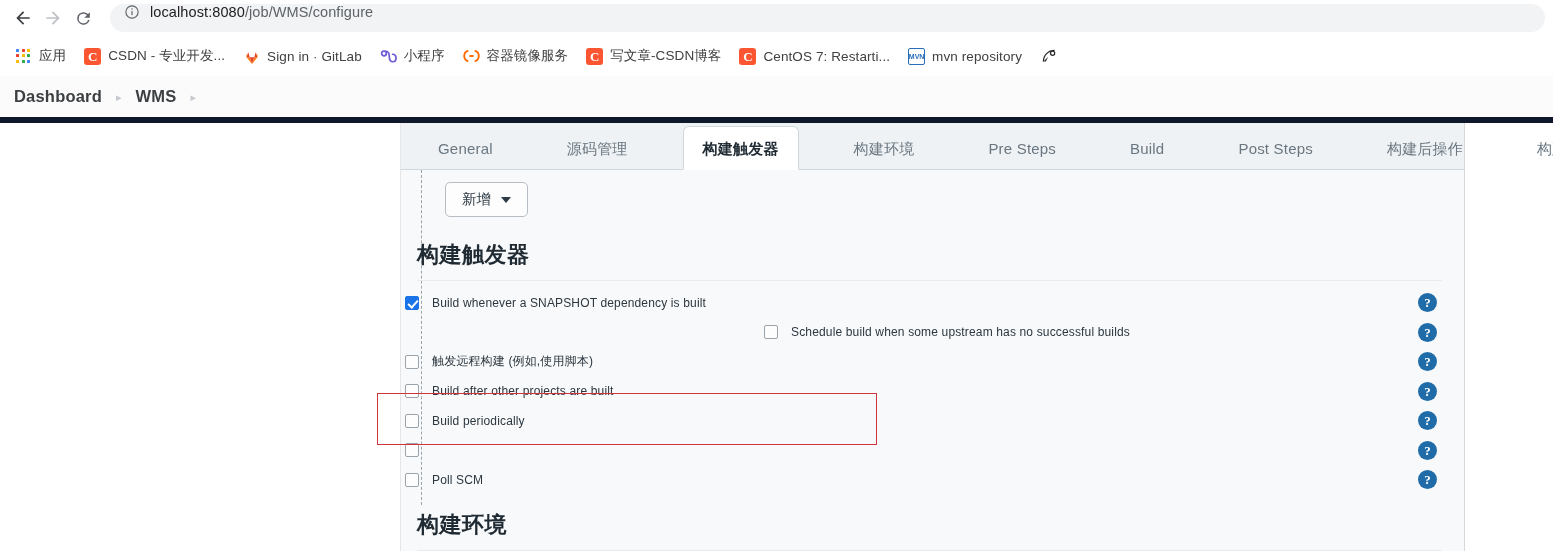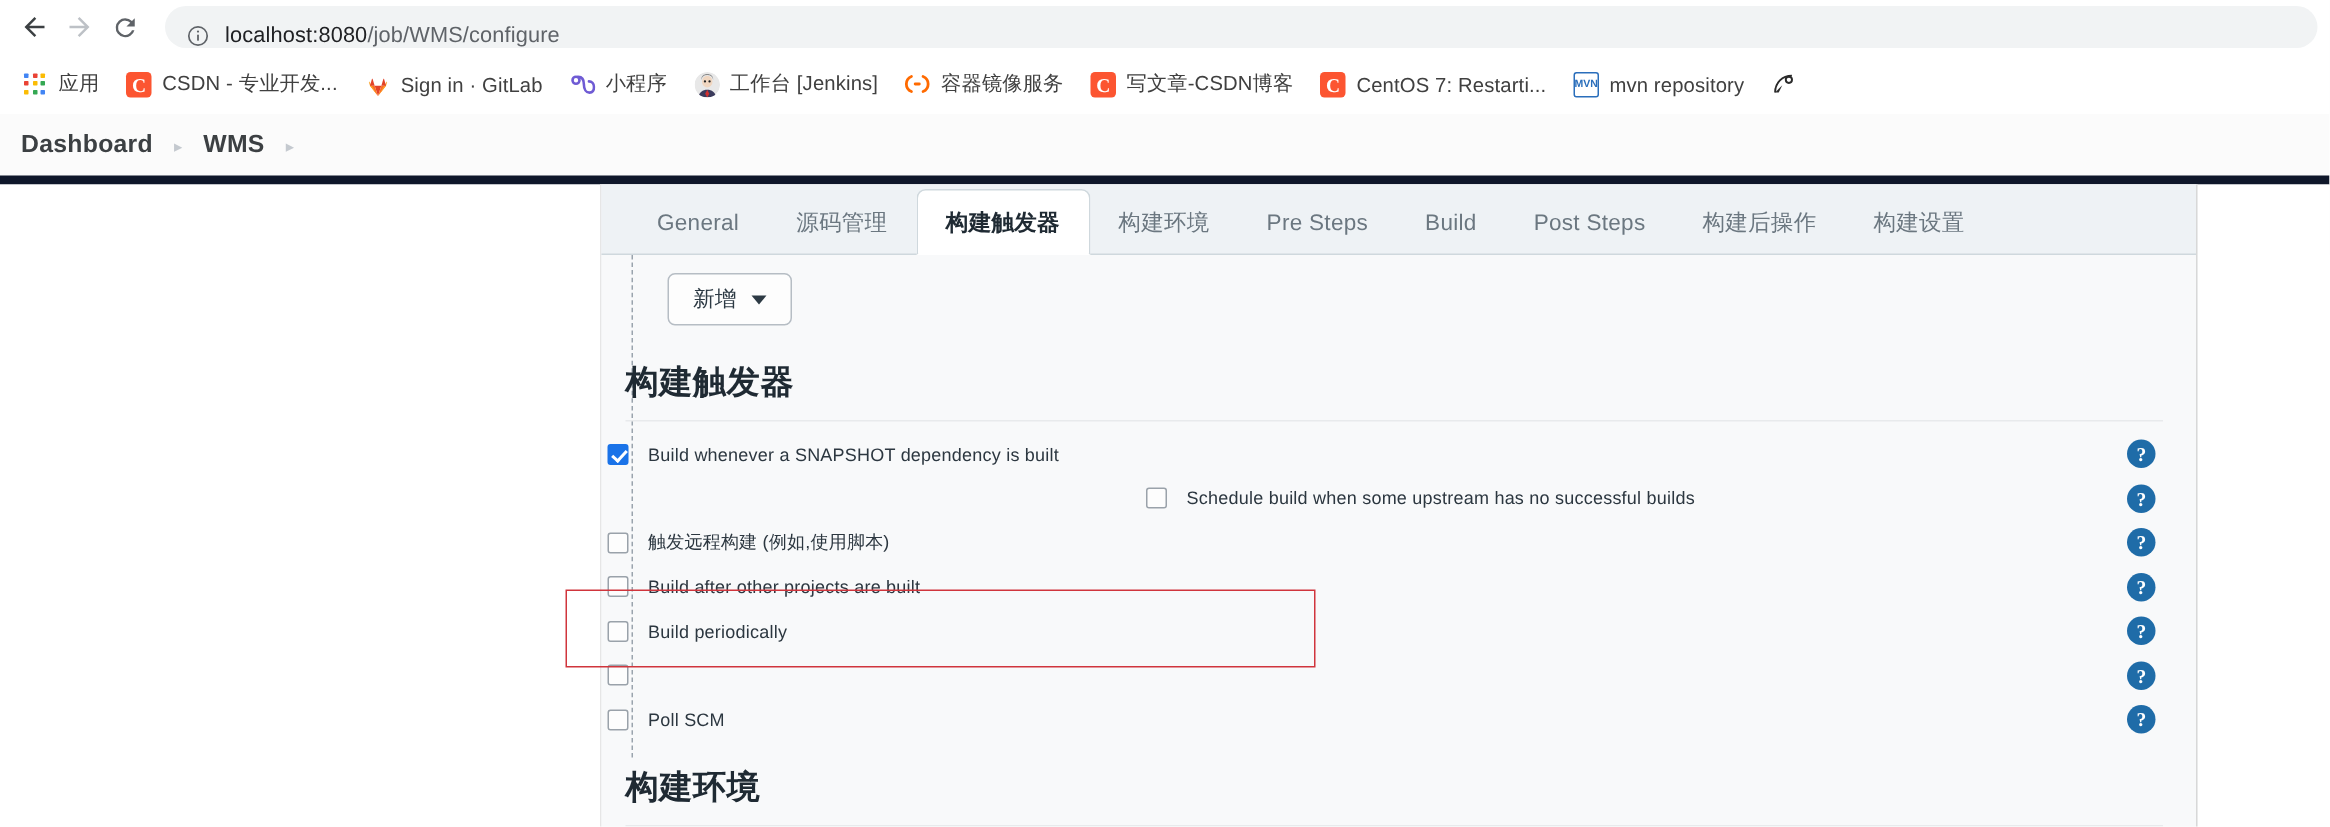--- a/index.html
+++ b/index.html
@@ -25,21 +25,21 @@
     flex: 0 0 auto;
   }
   .nav-btn svg { display: block; }
   .omnibox {
     margin-left: 12px;
     flex: 1 1 auto;
     height: 28px;
     background: #f1f3f4;
     border-radius: 14px;
     display: flex;
-    align-items: flex-end;
+    align-items: flex-start;
     padding: 0 14px;
     max-width: 1500px;
   }
   .omnibox .info-ico { flex: 0 0 auto; margin-right: 10px; display:flex; }
   .url-text {
     font-size: 14.5px;
     color: #5f6368;
     letter-spacing: .1px;
     white-space: nowrap;
   }
@@ -131,20 +131,21 @@
 
   
   .tabbar {
     position: relative;
     height: 47px;
     background: #eef2f5;
     border-bottom: 1px solid #cfd8dd;
     display: flex;
     align-items: flex-end;
     padding-left: 18px;
+    gap: 36px;
   }
   .tab {
     position: relative;
     font-size: 15px;
     color: #6b7780;
     padding: 0 19px;
     height: 40px;
     line-height: 40px;
     letter-spacing: .2px;
     white-space: nowrap;
@@ -359,34 +360,20 @@
   <div class="bm">
     <span class="bm-ico ico-wx">
       <svg width="17" height="15" viewBox="0 0 22 20">
         <path d="M7 3c3 0 5 2.2 5 6.5S14 17 17 17s4-2 4-5-2-5-4.5-5" fill="none" stroke="#6f5bd4" stroke-width="2.3" stroke-linecap="round"></path>
         <circle cx="5" cy="6" r="3.1" fill="none" stroke="#6f5bd4" stroke-width="2.3"></circle>
       </svg>
     </span>
     <span class="bm-label">小程序</span>
   </div>
 
-  <div class="bm">
-    <span class="bm-ico ico-jenkins">
-      <svg width="17" height="17" viewBox="0 0 20 20">
-        <circle cx="10" cy="10" r="10" fill="#e8e8e8"></circle>
-        <ellipse cx="10" cy="7.6" rx="4.1" ry="4.6" fill="#f0d6c0"></ellipse>
-        <path d="M5.3 6.2a4.8 4.8 0 0 1 9.4 0c0-3-2-4.6-4.7-4.6S5.3 3.2 5.3 6.2z" fill="#8a8a8a"></path>
-        <circle cx="8.2" cy="7.4" r=".9" fill="#222"></circle>
-        <circle cx="11.8" cy="7.4" r=".9" fill="#222"></circle>
-        <path d="M3 20c.6-4 3.4-6 7-6s6.4 2 7 6z" fill="#3b3b5c"></path>
-        <path d="M10 14l1.6 3-1.6 3-1.6-3z" fill="#d03030"></path>
-      </svg>
-    </span>
-    <span class="bm-label">工作台 [Jenkins]</span>
-  </div>
 
   <div class="bm">
     <span class="bm-ico ico-acr">
       <svg width="17" height="14" viewBox="0 0 22 18">
         <path d="M6 2.5A7 7 0 0 0 6 15.5" fill="none" stroke="#ff6a00" stroke-width="2.4" stroke-linecap="round"></path>
         <path d="M16 2.5a7 7 0 0 1 0 13" fill="none" stroke="#ff6a00" stroke-width="2.4" stroke-linecap="round"></path>
         <rect x="8" y="7.8" width="6" height="2.4" rx="1.2" fill="#ff6a00"></rect>
       </svg>
     </span>
     <span class="bm-label">容器镜像服务</span>

